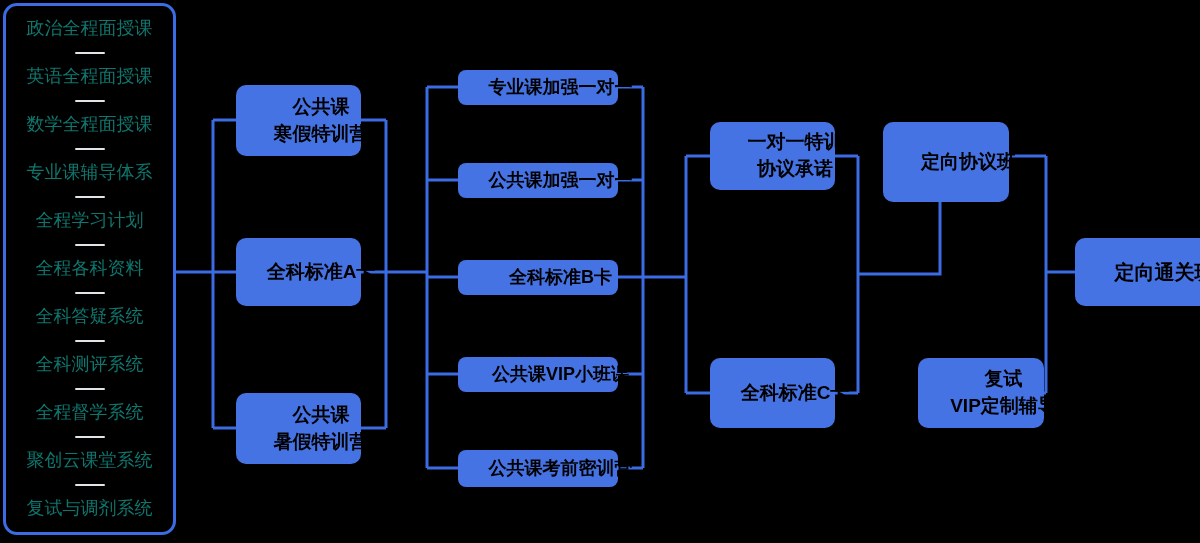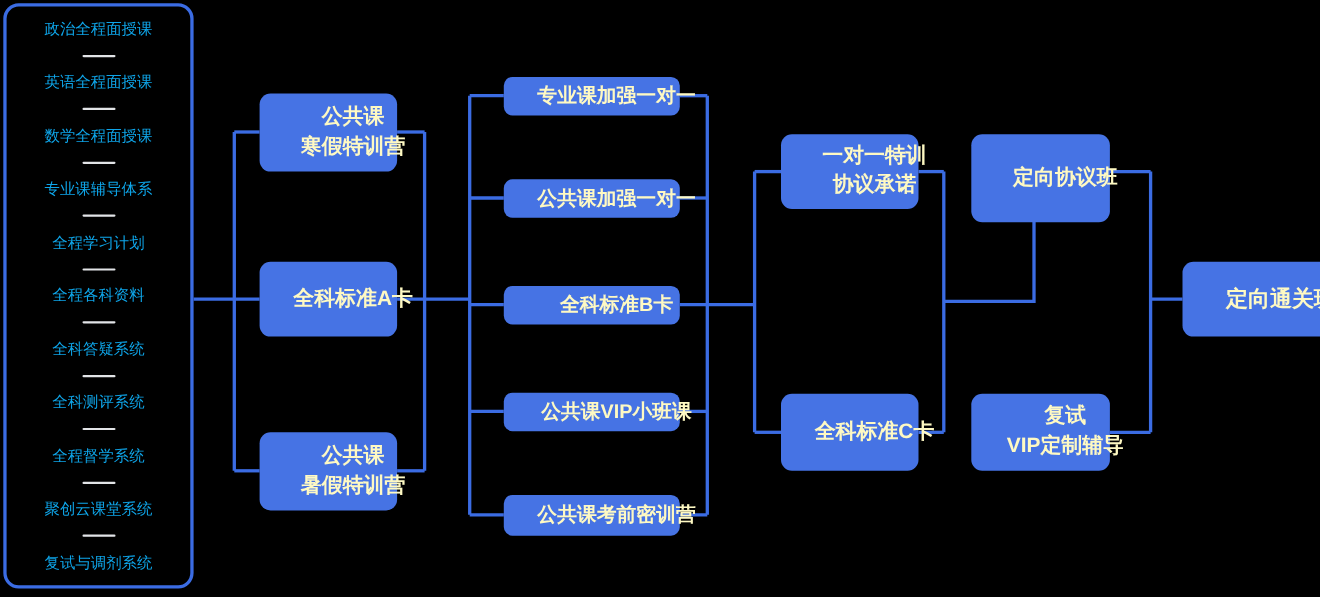--- a/index.html
+++ b/index.html
@@ -4,47 +4,47 @@
 <style>
   html,body{margin:0;padding:0;background:#000;}
   #stage{position:relative;width:1200px;height:543px;background:#000;overflow:hidden;
          font-family:"Liberation Sans",sans-serif;}
 
   
   .panel{position:absolute;left:3px;top:3px;width:173px;height:532px;
          border:3px solid #3b6ce3;border-radius:14px;box-sizing:border-box;
          display:flex;flex-direction:column;justify-content:space-between;
          padding:13px 0;}
-  .panel-item{color:#0ea5e9;font-size:14px;text-align:center;line-height:1.1;
+  .panel-item{color:#0f766e;font-size:18px;text-align:center;line-height:1.1;
               white-space:nowrap;}
   .panel-divider{width:30px;height:2px;background:#e2e4e7;border-radius:1px;
                  margin:0 auto;}
 
   
   #wires{position:absolute;left:0;top:0;}
   #wires path{stroke:#3b6ce3;stroke-width:3;fill:none;}
 
   
-  .node{position:absolute;background:#4673e4;color:#fef9c3;font-weight:700;
+  .node{position:absolute;background:#4673e4;color:#000000;font-weight:700;
         display:flex;flex-direction:column;align-items:center;justify-content:center;
         text-align:center;border-radius:10px;font-size:19px;line-height:1.4;
         box-sizing:border-box;white-space:nowrap;padding-left:45px;}
   .small{border-radius:8px;font-size:18px;}
   .b21{left:236px;top:85px;width:125px;height:71px;}
   .b22{left:236px;top:238px;width:125px;height:68px;}
   .b23{left:236px;top:393px;width:125px;height:71px;}
   .b31{left:458px;top:70px;width:160px;height:35px;}
   .b32{left:458px;top:163px;width:160px;height:35px;}
   .b33{left:458px;top:260px;width:160px;height:35px;}
   .b34{left:458px;top:357px;width:160px;height:35px;}
   .b35{left:458px;top:450px;width:160px;height:37px;}
   .b41{left:710px;top:122px;width:125px;height:68px;}
   .b42{left:710px;top:358px;width:125px;height:70px;}
   .b51{left:883px;top:122px;width:126px;height:80px;}
-  .b52{left:883px;top:358px;width:126px;height:70px;}
+  .b52{left:918px;top:358px;width:126px;height:70px;}
   .b61{left:1075px;top:238px;width:134px;height:68px;font-size:20px;}
 </style>
 </head>
 <body>
 
 <div id="stage">
 
   <svg id="wires" width="1200" height="543" viewBox="0 0 1200 543">
 
     <path d="M176 272 H236"></path>

